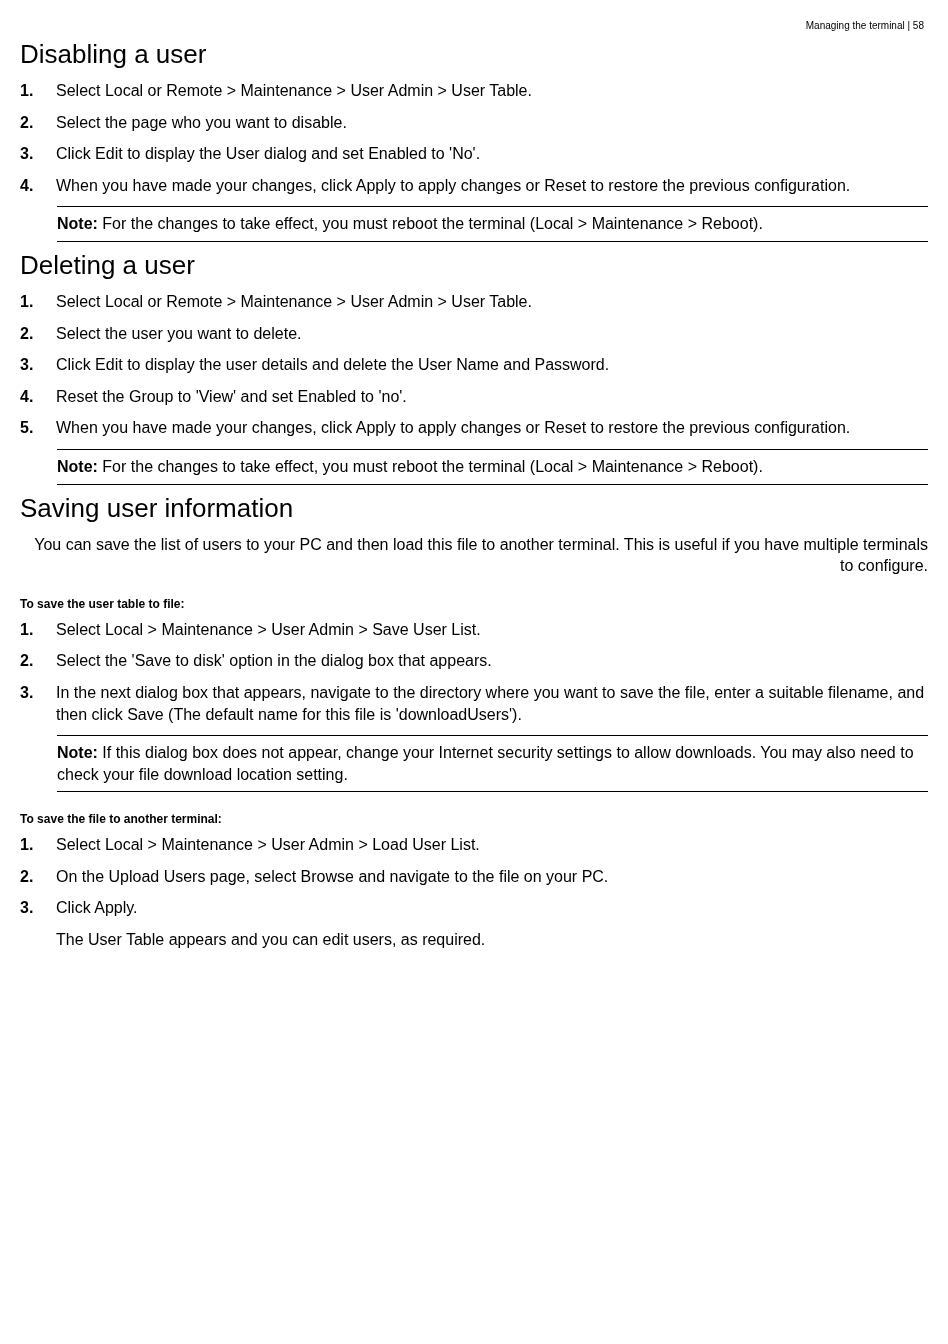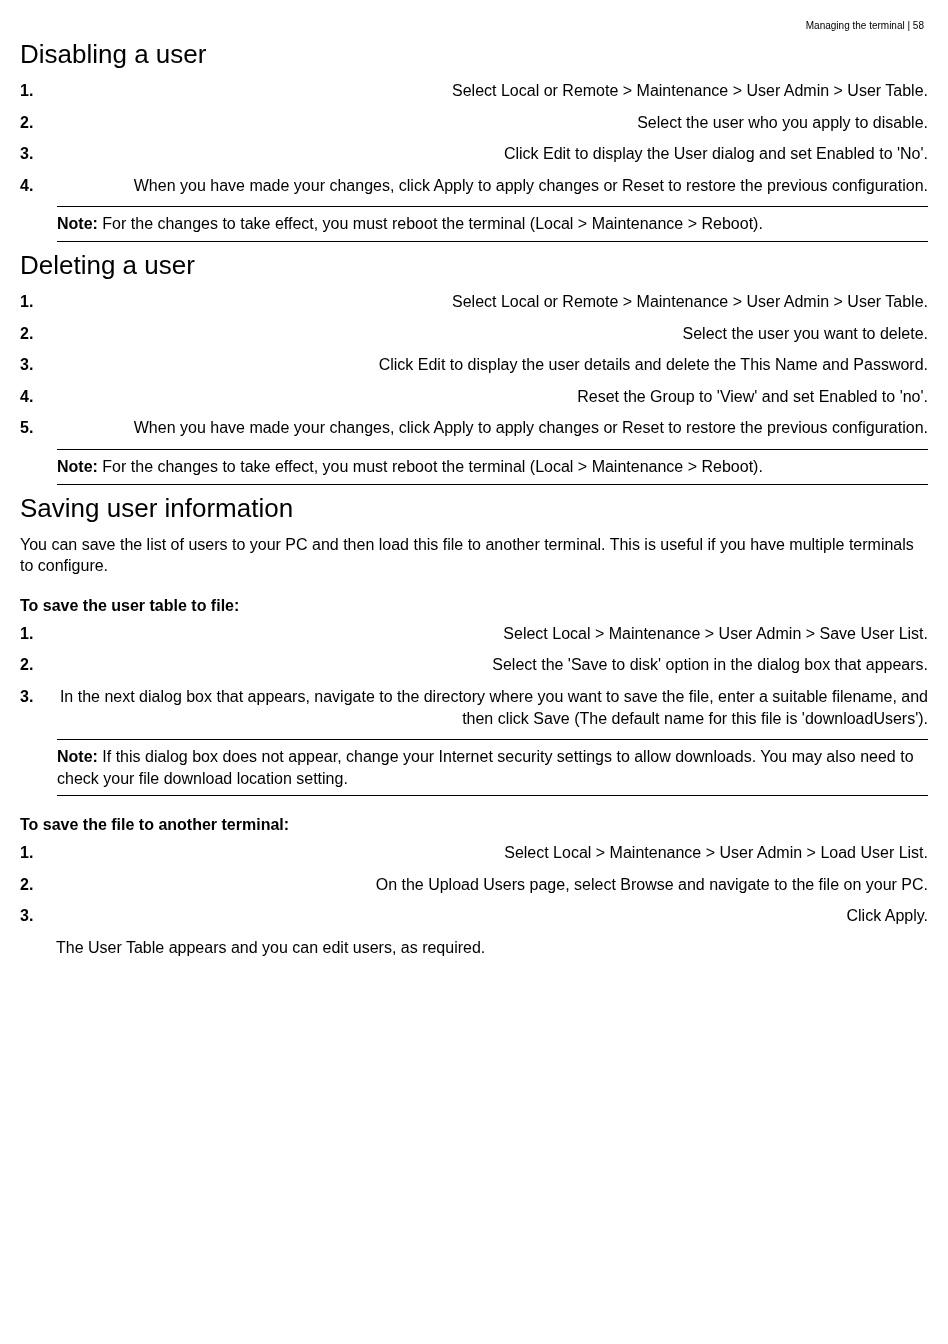--- a/index.html
+++ b/index.html
@@ -24,21 +24,20 @@
       font-size: 26px;
       font-weight: 400;
       margin-bottom: 10px;
     }
     h1.section {
     }
     ol {
       list-style: none;
       counter-reset: item;
       margin-left: 0;
-      text-align: right;
     }
     ol li {
       counter-increment: item;
       font-size: 16px;
       line-height: 1.35;
       margin-bottom: 10px;
       padding-left: 36px;
       position: relative;
     }
     ol li::before {
@@ -59,23 +58,24 @@
       line-height: 1.35;
     }
     .note-label {
       font-weight: bold;
     }
     p.body {
       font-size: 16px;
       line-height: 1.35;
       margin-bottom: 18px;
       margin-top: 6px;
+      text-align: right;
     }
     .subheading {
-      font-size: 16px;
+      font-size: 12px;
       font-weight: bold;
       margin-top: 20px;
       margin-bottom: 8px;
     }
     .trailing-note {
       font-size: 16px;
       line-height: 1.35;
       margin-left: 36px;
       margin-top: 10px;
     }
@@ -83,33 +83,33 @@
 </head>
 <body>
 
 <div class="header">
   <span>Managing the terminal  |  58</span>
 </div>
 
 <h1>Disabling a user</h1>
 <ol>
   <li>Select Local or Remote &gt; Maintenance &gt; User Admin &gt; User Table.</li>
-  <li>Select the user who you apply to disable.</li>
+  <li>Select the page who you want to disable.</li>
   <li>Click Edit to display the User dialog and set Enabled to 'No'.</li>
   <li>When you have made your changes, click Apply to apply changes or Reset to restore the previous configuration.</li>
 </ol>
 <div class="note-box">
   <span class="note-label">Note:</span><span> For the changes to take effect, you must reboot the terminal (Local &gt; Maintenance &gt; Reboot).</span>
 </div>
 
 <h1 class="section">Deleting a user</h1>
 <ol>
   <li>Select Local or Remote &gt; Maintenance &gt; User Admin &gt; User Table.</li>
   <li>Select the user you want to delete.</li>
-  <li>Click Edit to display the user details and delete the This Name and Password.</li>
+  <li>Click Edit to display the user details and delete the User Name and Password.</li>
   <li>Reset the Group to 'View' and set Enabled to 'no'.</li>
   <li>When you have made your changes, click Apply to apply changes or Reset to restore the previous configuration.</li>
 </ol>
 <div class="note-box">
   <span class="note-label">Note:</span><span> For the changes to take effect, you must reboot the terminal (Local &gt; Maintenance &gt; Reboot).</span>
 </div>
 
 <h1 class="section">Saving user information</h1>
 <p class="body">You can save the list of users to your PC and then load this file to another terminal. This is useful if you have multiple terminals to configure.</p>
 

